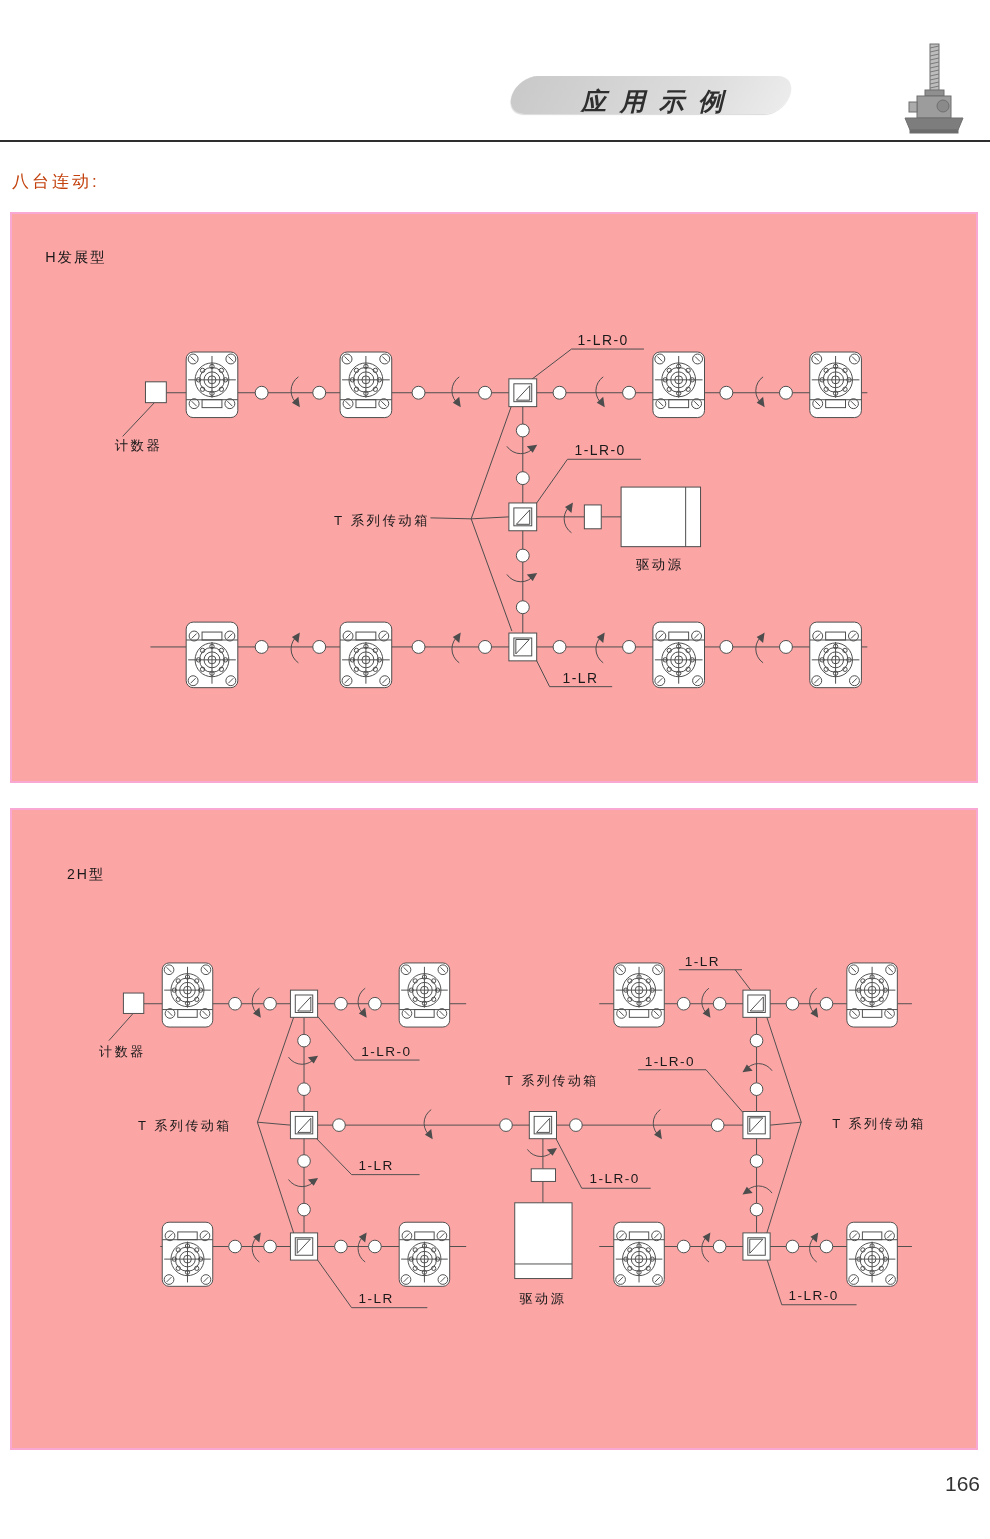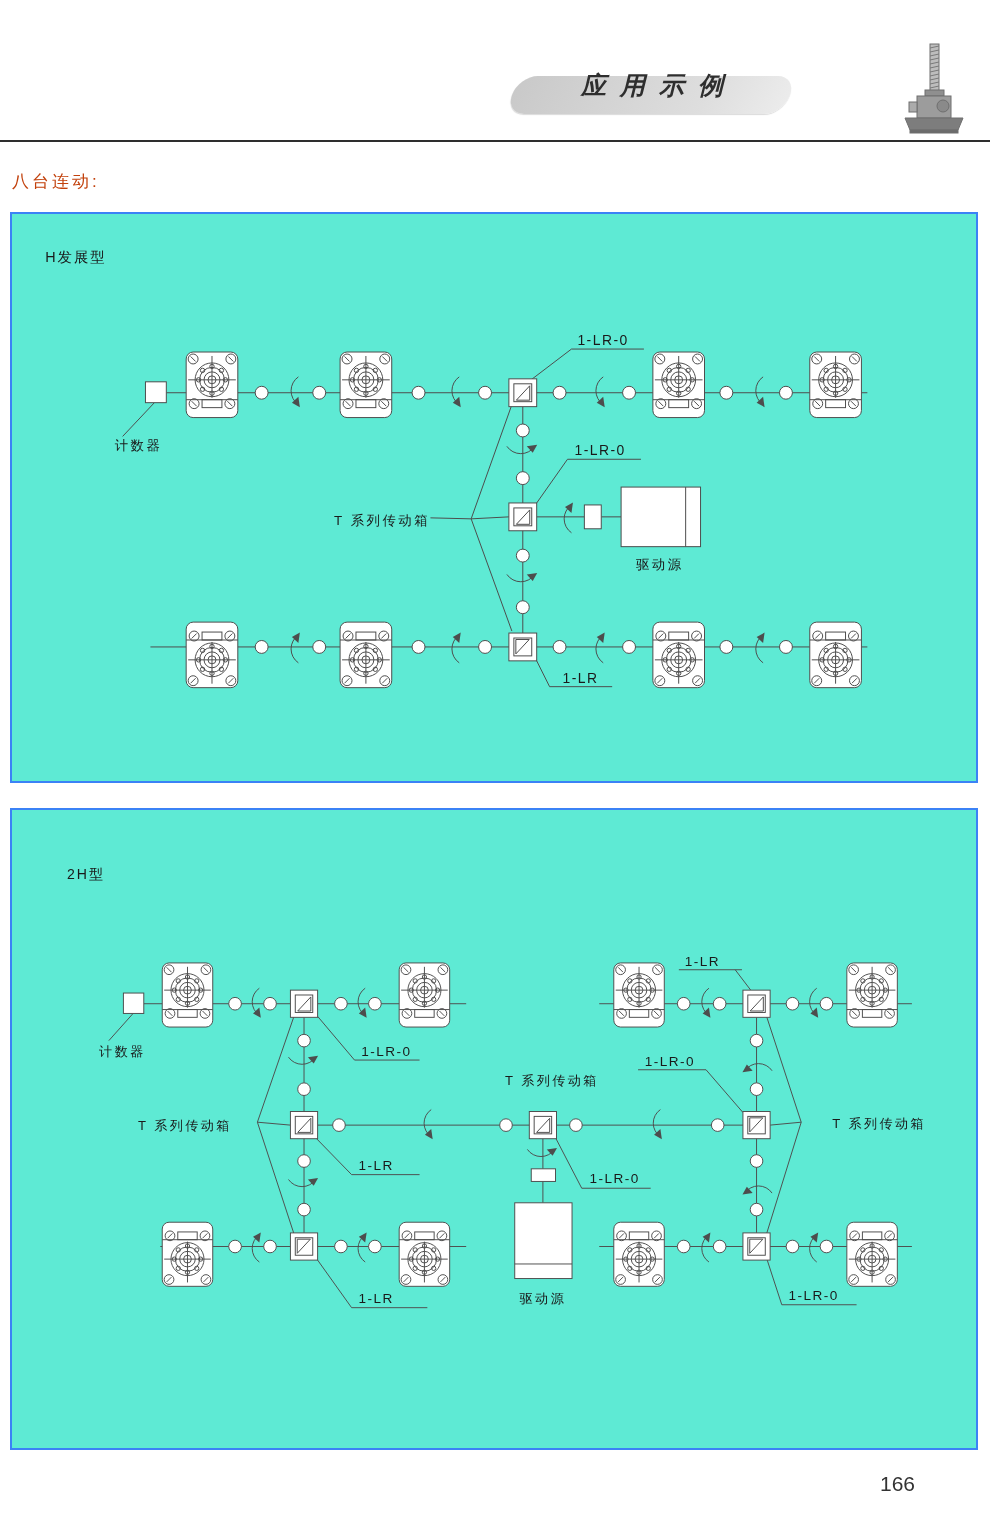--- a/index.html
+++ b/index.html
@@ -1,26 +1,26 @@
 <!DOCTYPE html>
 <html><head>
 <meta charset="utf-8">
 <style>
   html,body{margin:0;padding:0;background:#fff;}
   body{width:990px;height:1539px;position:relative;font-family:"Liberation Sans","DejaVu Sans",sans-serif;color:#1a1a1a;}
   .abs{position:absolute;}
   .header-rule{top:140px;left:0;width:990px;height:2px;background:#2e2e2e;}
   .banner{top:76px;left:512px;width:278px;height:38px;background:linear-gradient(100deg,#c9c9c9,#dedede 70%,#ececec);border-radius:19px;transform:skewX(-20deg);box-shadow:0 1px 1px rgba(0,0,0,.15);}
-  .banner-text{top:68px;left:512px;width:278px;height:34px;font-size:25px;font-weight:bold;font-style:italic;letter-spacing:14px;color:#2e2e2e;text-align:center;line-height:34px;padding-left:8px;}
+  .banner-text{top:84px;left:512px;width:278px;height:34px;font-size:25px;font-weight:bold;font-style:italic;letter-spacing:14px;color:#2e2e2e;text-align:center;line-height:34px;padding-left:8px;}
   .section-title{top:170px;left:12px;font-size:17px;letter-spacing:3px;color:#c2410c;}
-  .panel{left:10px;border:2px solid #3b82f6;background:#5eead4;box-sizing:border-box;}
+  .panel{left:10px;border:2px solid #f9a8d4;background:#fca5a5;box-sizing:border-box;}
   .panel1{top:212px;width:968px;height:571px;}
   .panel2{top:808px;width:968px;height:642px;padding-left:24px;}
   .panel svg{width:100%;height:100%;display:block;}
-  .page-number{top:1472px;left:880px;width:100px;font-size:21px;color:#333;}
+  .page-number{top:1472px;left:880px;width:100px;text-align:right;font-size:21px;color:#333;}
   text.lbl{font-family:"Liberation Sans","DejaVu Sans",sans-serif;font-size:13.5px;fill:#1a1a1a;}
   text.cjk{letter-spacing:2.5px;}
   text.code{letter-spacing:1.5px;font-size:14px;}
   text.type{font-size:14.5px;letter-spacing:2px;}
 </style>
 </head>
 <body>
 
 <svg width="0" height="0" style="position:absolute" aria-hidden="true">
   <defs>

